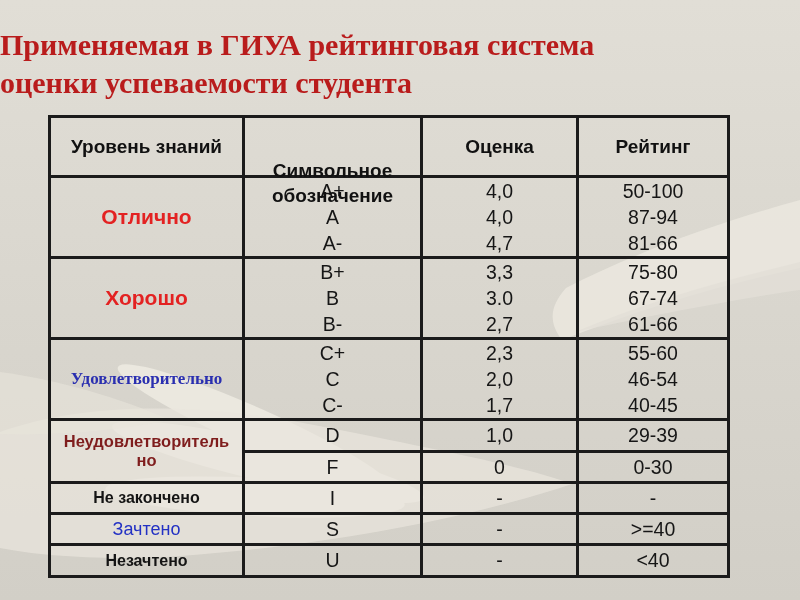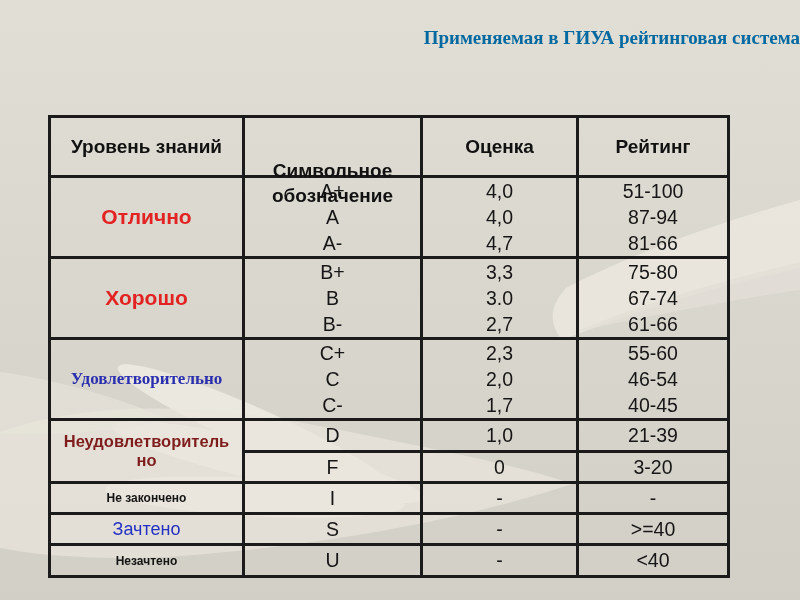--- a/index.html
+++ b/index.html
@@ -2,23 +2,23 @@
 <html><head>
 <meta charset="utf-8">
 <style>
   html,body{margin:0;padding:0;background:#888;}
   .slide{
     position:relative;width:800px;height:600px;overflow:hidden;
     font-family:"Liberation Sans",sans-serif;background:#d9d6ce;
   }
   svg.bg{position:absolute;left:0;top:0;}
   .title{
-    position:absolute;top:6px;left:0;right:0;text-align:right;
+    position:absolute;top:6px;left:0;right:0;text-align:left;
     font-family:"Liberation Serif",serif;font-weight:bold;
-    font-size:19px;line-height:38px;color:#0369a1;
+    font-size:30px;line-height:38px;color:#b91c1c;
   }
   table.rt{
     position:absolute;left:48px;top:115px;width:679px;
     border-collapse:collapse;table-layout:fixed;
     border:3px solid #1b1b1b;
     padding-left:41px;
   }
   .rt td,.rt th{
     border:3px solid #1b1b1b;padding:0;margin:0;
     text-align:center;vertical-align:middle;background:transparent;
@@ -30,21 +30,21 @@
     position:absolute;left:50%;top:50%;transform:translate(-50%,-50%);
     width:127px;font-size:19px;font-weight:bold;line-height:25px;
     word-break:break-all;z-index:2;color:#111;text-align:center;margin-top:36px;
   }
   .vals div{font-size:19.5px;line-height:26px;color:#161616;}
   .cellval{font-size:19.5px;color:#161616;}
   .lv-red{color:#e32222;font-size:21px;font-weight:bold;}
   .lv-sat{color:#2a2fb0;font-family:"Liberation Serif",serif;font-weight:bold;font-size:17px;}
   .lv-uns{font-weight:bold;font-size:16.5px;line-height:19px;max-width:172px;
           margin:0 auto;word-break:break-all;color:#7f1d1d;}
-  .lv-plain{font-weight:bold;font-size:12px;color:#141414;}
+  .lv-plain{font-weight:bold;font-size:16px;color:#141414;}
   .lv-pass{font-weight:normal;font-size:18px;color:#2331c4;}
 </style>
 </head>
 <body>
 
 <div class="slide">
 
   <svg class="bg" width="800" height="600" viewBox="0 0 800 600">
     <defs>
       <linearGradient id="bgg" x1="0" y1="0" x2="0" y2="1">
@@ -58,21 +58,21 @@
     <path d="M800,262 C726,280 650,300 575,332 C640,318 730,300 800,290 Z" fill="#e2dfd7" opacity="0.8"></path>
     <g fill="#efece3" opacity="0.85">
       <ellipse cx="255" cy="428" rx="150" ry="20" transform="rotate(24 255 428)"></ellipse>
       <ellipse cx="268" cy="462" rx="160" ry="20" transform="rotate(13 268 462)"></ellipse>
       <ellipse cx="255" cy="497" rx="150" ry="19" transform="rotate(3 255 497)"></ellipse>
     </g>
     <path d="M0,432 C90,400 210,402 340,430 C450,452 530,468 572,484 C470,518 330,545 180,556 C110,561 40,556 0,548 Z" fill="#e9e6dd" opacity="0.7"></path>
     <path d="M0,372 C60,380 120,398 170,420 C120,430 60,436 0,434 Z" fill="#e7e4db" opacity="0.6"></path>
   </svg>
 
-  <h1 class="title"><span>Применяемая в ГИУА рейтинговая система</span><br></h1>
+  <h1 class="title"><span>Применяемая в ГИУА рейтинговая система</span><br><span>оценки успеваемости студента</span></h1>
 
   <table class="rt">
     <colgroup>
       <col style="width:194px">
         <col style="width:178px">
       <col style="width:156px">
         <col style="width:151px">
     </colgroup>
 
     <tbody>
@@ -91,21 +91,21 @@
         <div>A+</div>
         <div>A</div>
         <div>A-</div>
       </td>
       <td class="vals">
         <div>4,0</div>
         <div>4,0</div>
         <div>4,7</div>
       </td>
       <td class="vals">
-        <div>51-100</div>
+        <div>50-100</div>
         <div>87-94</div>
         <div>81-66</div>
       </td>
     </tr>
 
     <tr style="height:80px">
       <td class="lv-red">Хорошо</td>
       <td class="vals">
         <div>B+</div>
         <div>B</div>
@@ -141,27 +141,27 @@
         <div>40-45</div>
       </td>
     </tr>
 
     <tr style="height:32px">
       <td rowspan="2">
         <div class="lv-uns">Неудовлетворительно</div>
       </td>
       <td class="cellval">D</td>
       <td class="cellval">1,0</td>
-      <td class="cellval">21-39</td>
+      <td class="cellval">29-39</td>
     </tr>
 
     <tr class="rf" style="height:31px">
       <td class="cellval">F</td>
       <td class="cellval">0</td>
-      <td class="cellval">3-20</td>
+      <td class="cellval">0-30</td>
     </tr>
 
     <tr style="height:31px">
       <td class="lv-plain">Не закончено</td>
       <td class="cellval">I</td>
       <td class="cellval">-</td>
       <td class="cellval">-</td>
     </tr>
 
     <tr style="height:31px">

